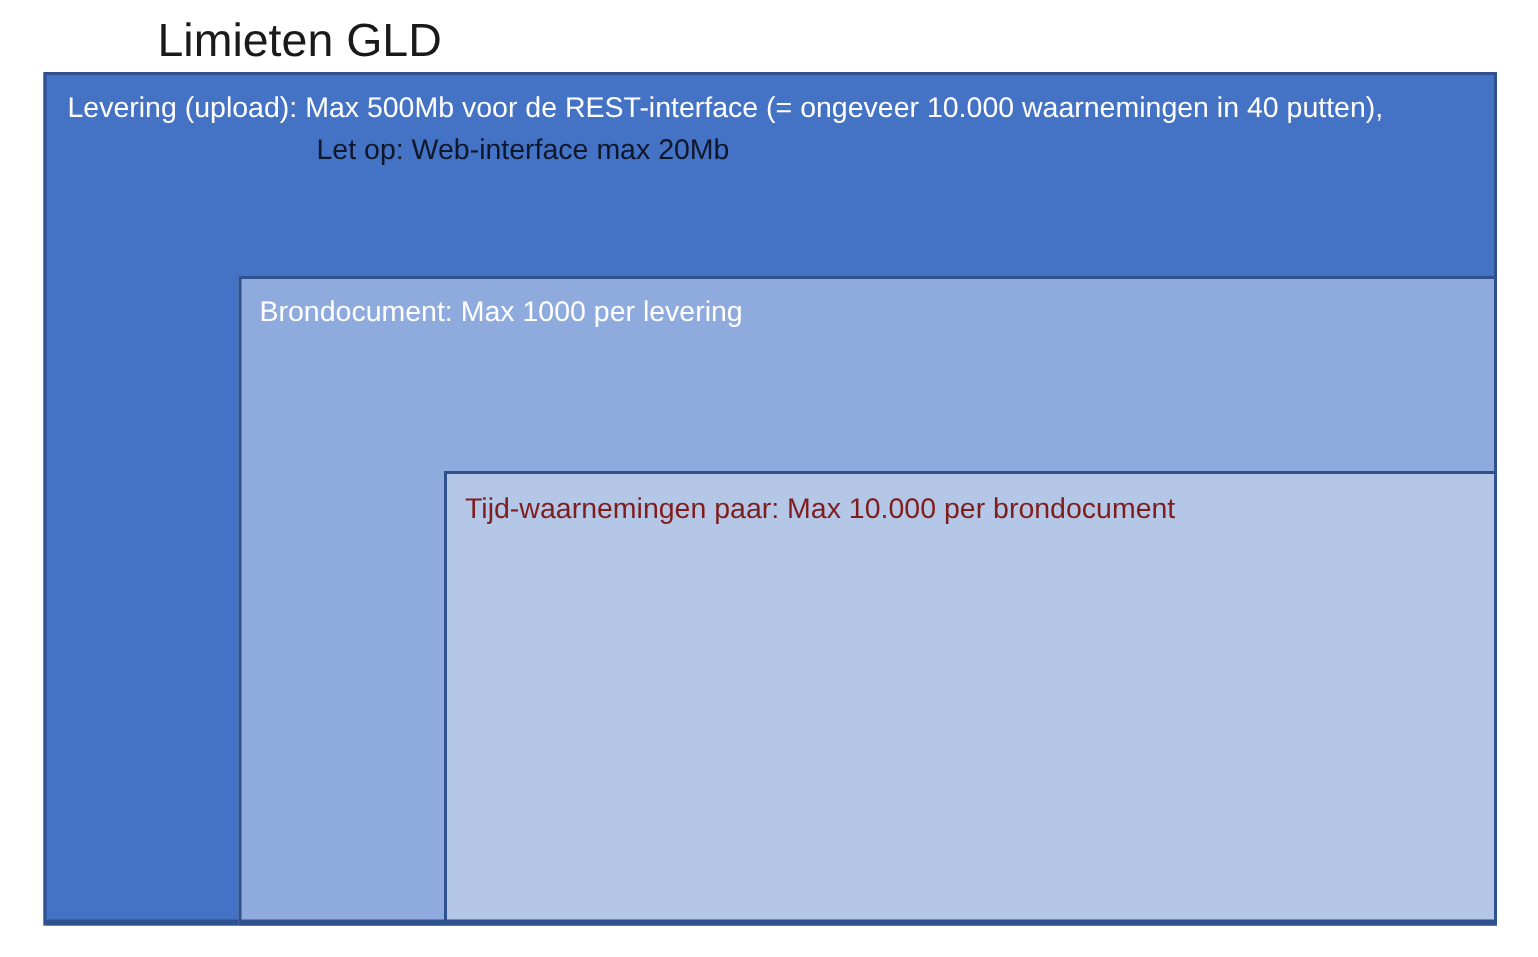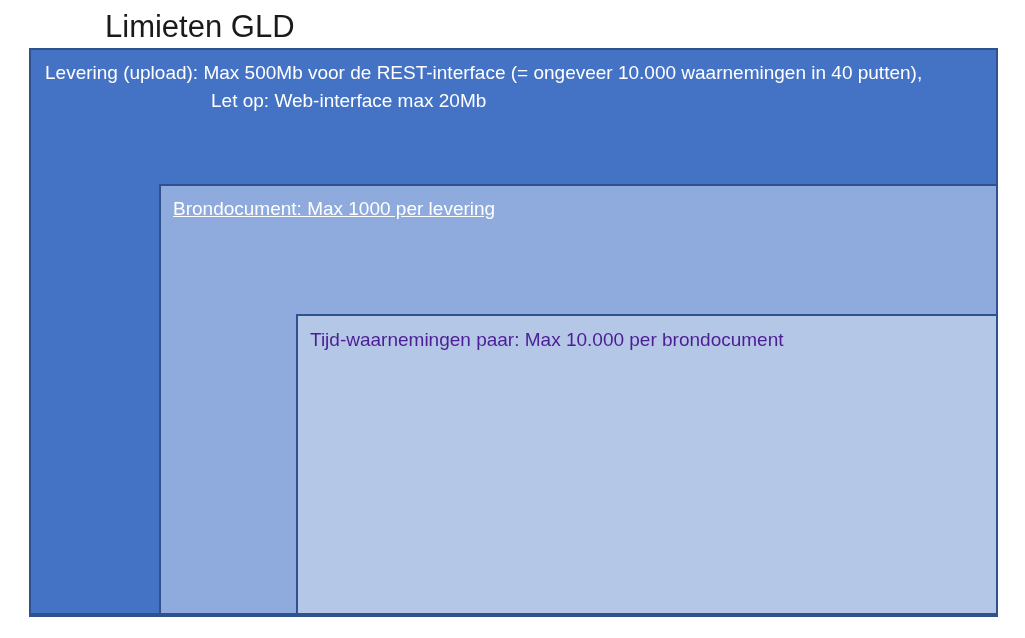--- a/index.html
+++ b/index.html
@@ -59,40 +59,39 @@
     left: 14px;
     top: 11px;
   }
   .outer-line2 {
     left: 180px;
     top: 39px;
   }
   .middle-label {
     left: 12px;
     top: 11px;
-    text-decoration: underline;
   }
   .inner-label {
     left: 12px;
     top: 12px;
   }
 </style>
 </head>
 <body>
 
 <div class="canvas">
 
   <div class="title">Limieten GLD</div>
 
   <div class="box box-outer" style="background-color: rgb(68, 114, 196); border-color: rgb(47, 82, 143);">
     <div class="box-text outer-line1" style="color: rgb(255, 255, 255);">Levering (upload): Max 500Mb voor de REST-interface (= ongeveer 10.000 waarnemingen in 40 putten),</div>
-    <div class="box-text outer-line2" style="color: #ffffff;">Let op: Web-interface max 20Mb</div>
+    <div class="box-text outer-line2" style="color: #0f172a;">Let op: Web-interface max 20Mb</div>
   </div>
 
   <div class="box box-middle" style="background-color: rgb(143, 170, 220); border-color: rgb(47, 82, 143);">
     <div class="box-text middle-label" style="color: rgb(255, 255, 255);">Brondocument: Max 1000 per levering</div>
   </div>
 
   <div class="box box-inner" style="background-color: rgb(180, 199, 231); border-color: rgb(47, 82, 143);">
-    <div class="box-text inner-label" style="color: #4c1d95;">Tijd-waarnemingen paar: Max 10.000 per brondocument</div>
+    <div class="box-text inner-label" style="color: #7f1d1d;">Tijd-waarnemingen paar: Max 10.000 per brondocument</div>
   </div>
 
 </div>
 
 </body></html>

